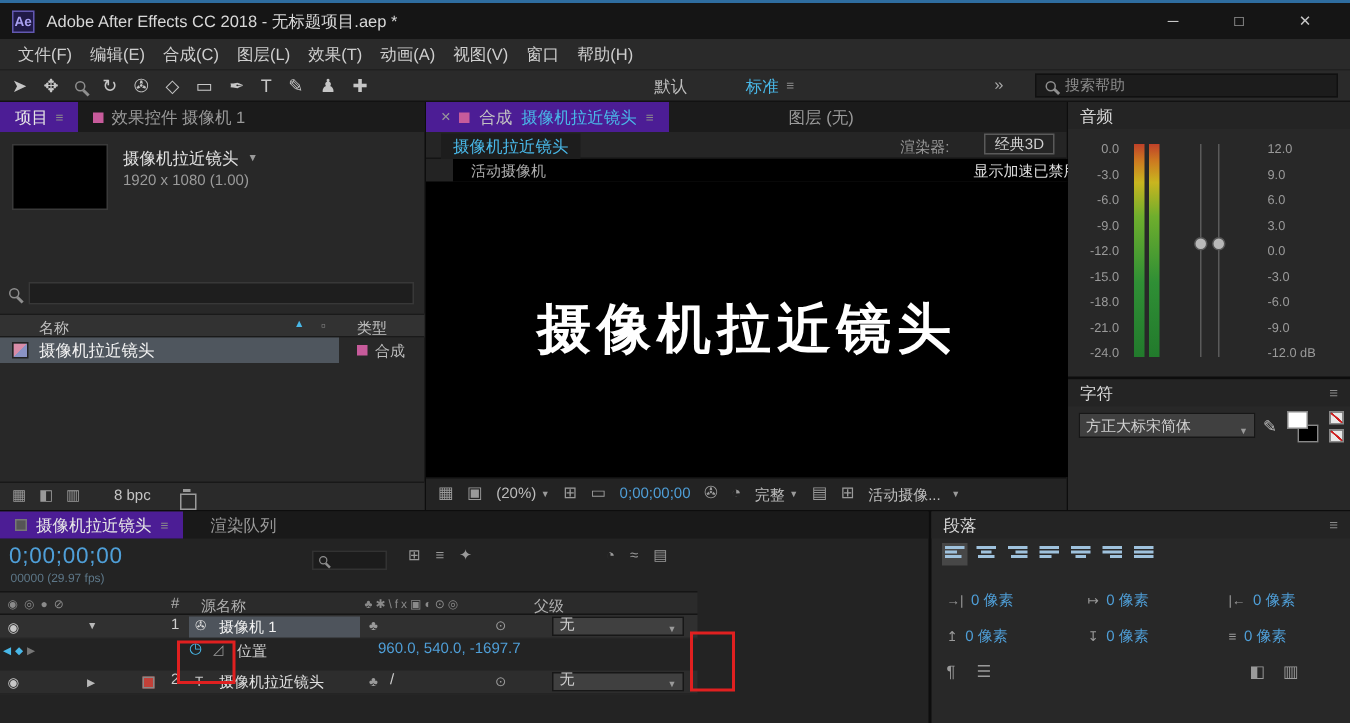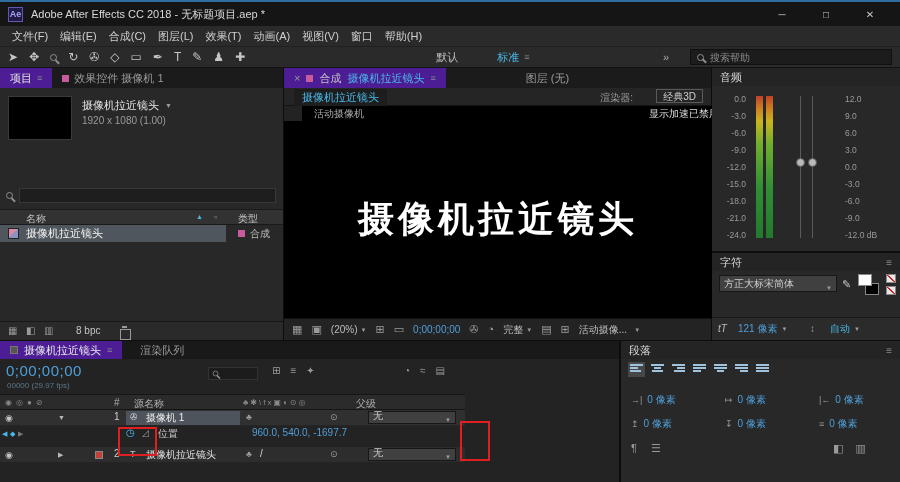--- a/index.html
+++ b/index.html
@@ -219,32 +219,20 @@
   </div>
   <div class="ab dd" style="left:7px;top:22px;width:118px;height:17px">
     <span style="font-size:10px;color:#d0d0d0">方正大标宋简体</span>
     <span style="font-size:6px;color:#9a9a9a">▼</span>
   </div>
   <span class="ab" style="left:130px;top:25px;color:#c0c0c0;font-size:11px">✎</span>
   <span class="ab swatch-b" style="left:153px;top:30px"></span>
   <span class="ab swatch-w" style="left:146px;top:21px"></span>
   <span class="ab nofill" style="left:174px;top:21px"></span>
   <span class="ab nofill" style="left:174px;top:33px"></span>
-  <div class="ab" style="left:0;top:64px;width:100%;height:24px;background:#2b2b2b;border-top:1px solid #191919">
-    <span class="ab" style="left:6px;top:5px;color:#bdbdbd;font-size:10px;font-style:italic">tT</span>
-    <span class="ab row" style="left:26px;top:4px;gap:4px">
-      <span style="color:#4f9fd8;font-size:10px">121 像素</span>
-      <span style="font-size:6px;color:#9a9a9a">▼</span>
-    </span>
-    <span class="ab" style="left:98px;top:5px;color:#9a9a9a;font-size:10px">↕</span>
-    <span class="ab row" style="left:118px;top:4px;gap:4px">
-      <span style="color:#49b8e8;font-size:10px">自动</span>
-      <span style="font-size:6px;color:#9a9a9a">▼</span>
-    </span>
-  </div>
 </div>
 
 <div class="ab" style="left:620px;top:340px;width:280px;height:142px;background:#282828;border-left:1px solid #0d0d0d;border-top:1px solid #0d0d0d">
   <div class="phead">
     <span>段落</span>
     <span class="menu-g">≡</span>
   </div>
   <div class="ab row" style="left:7px;top:21px;gap:4px">
     <span class="al active">
         <i style="width:100%"></i>

